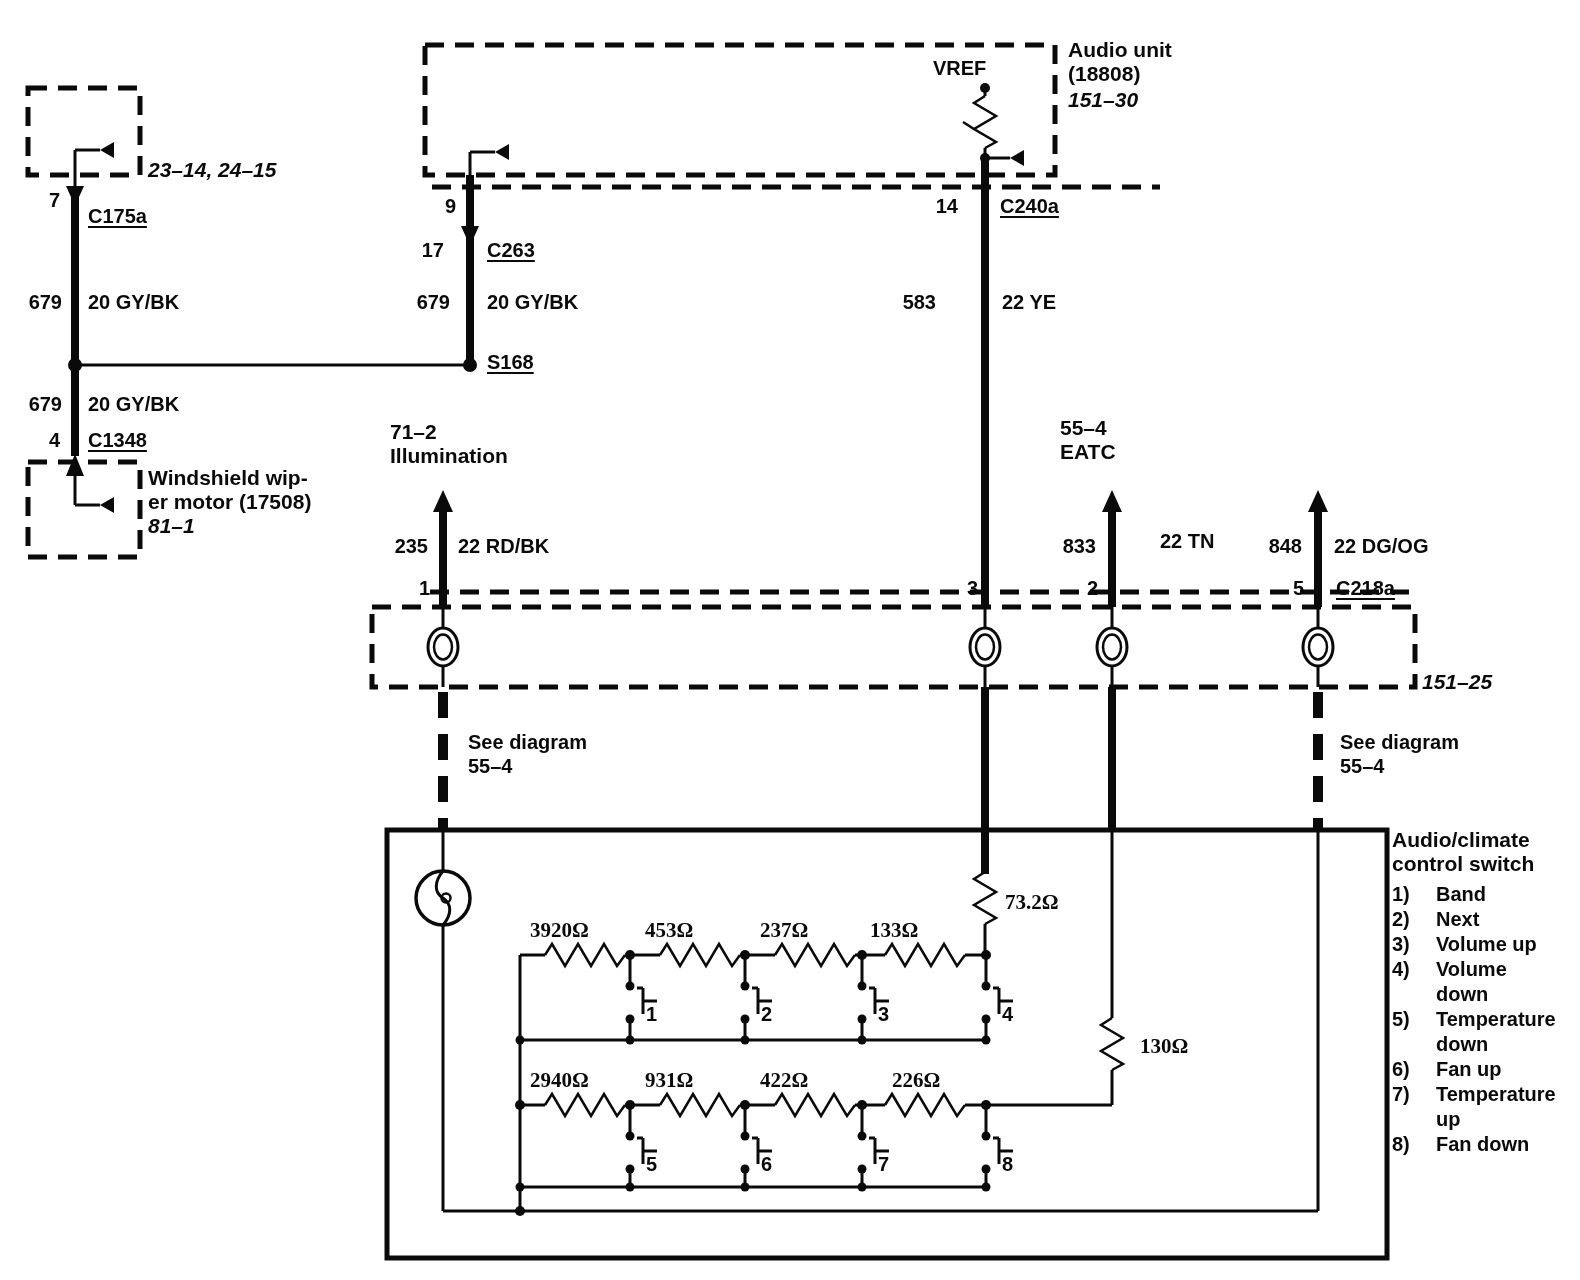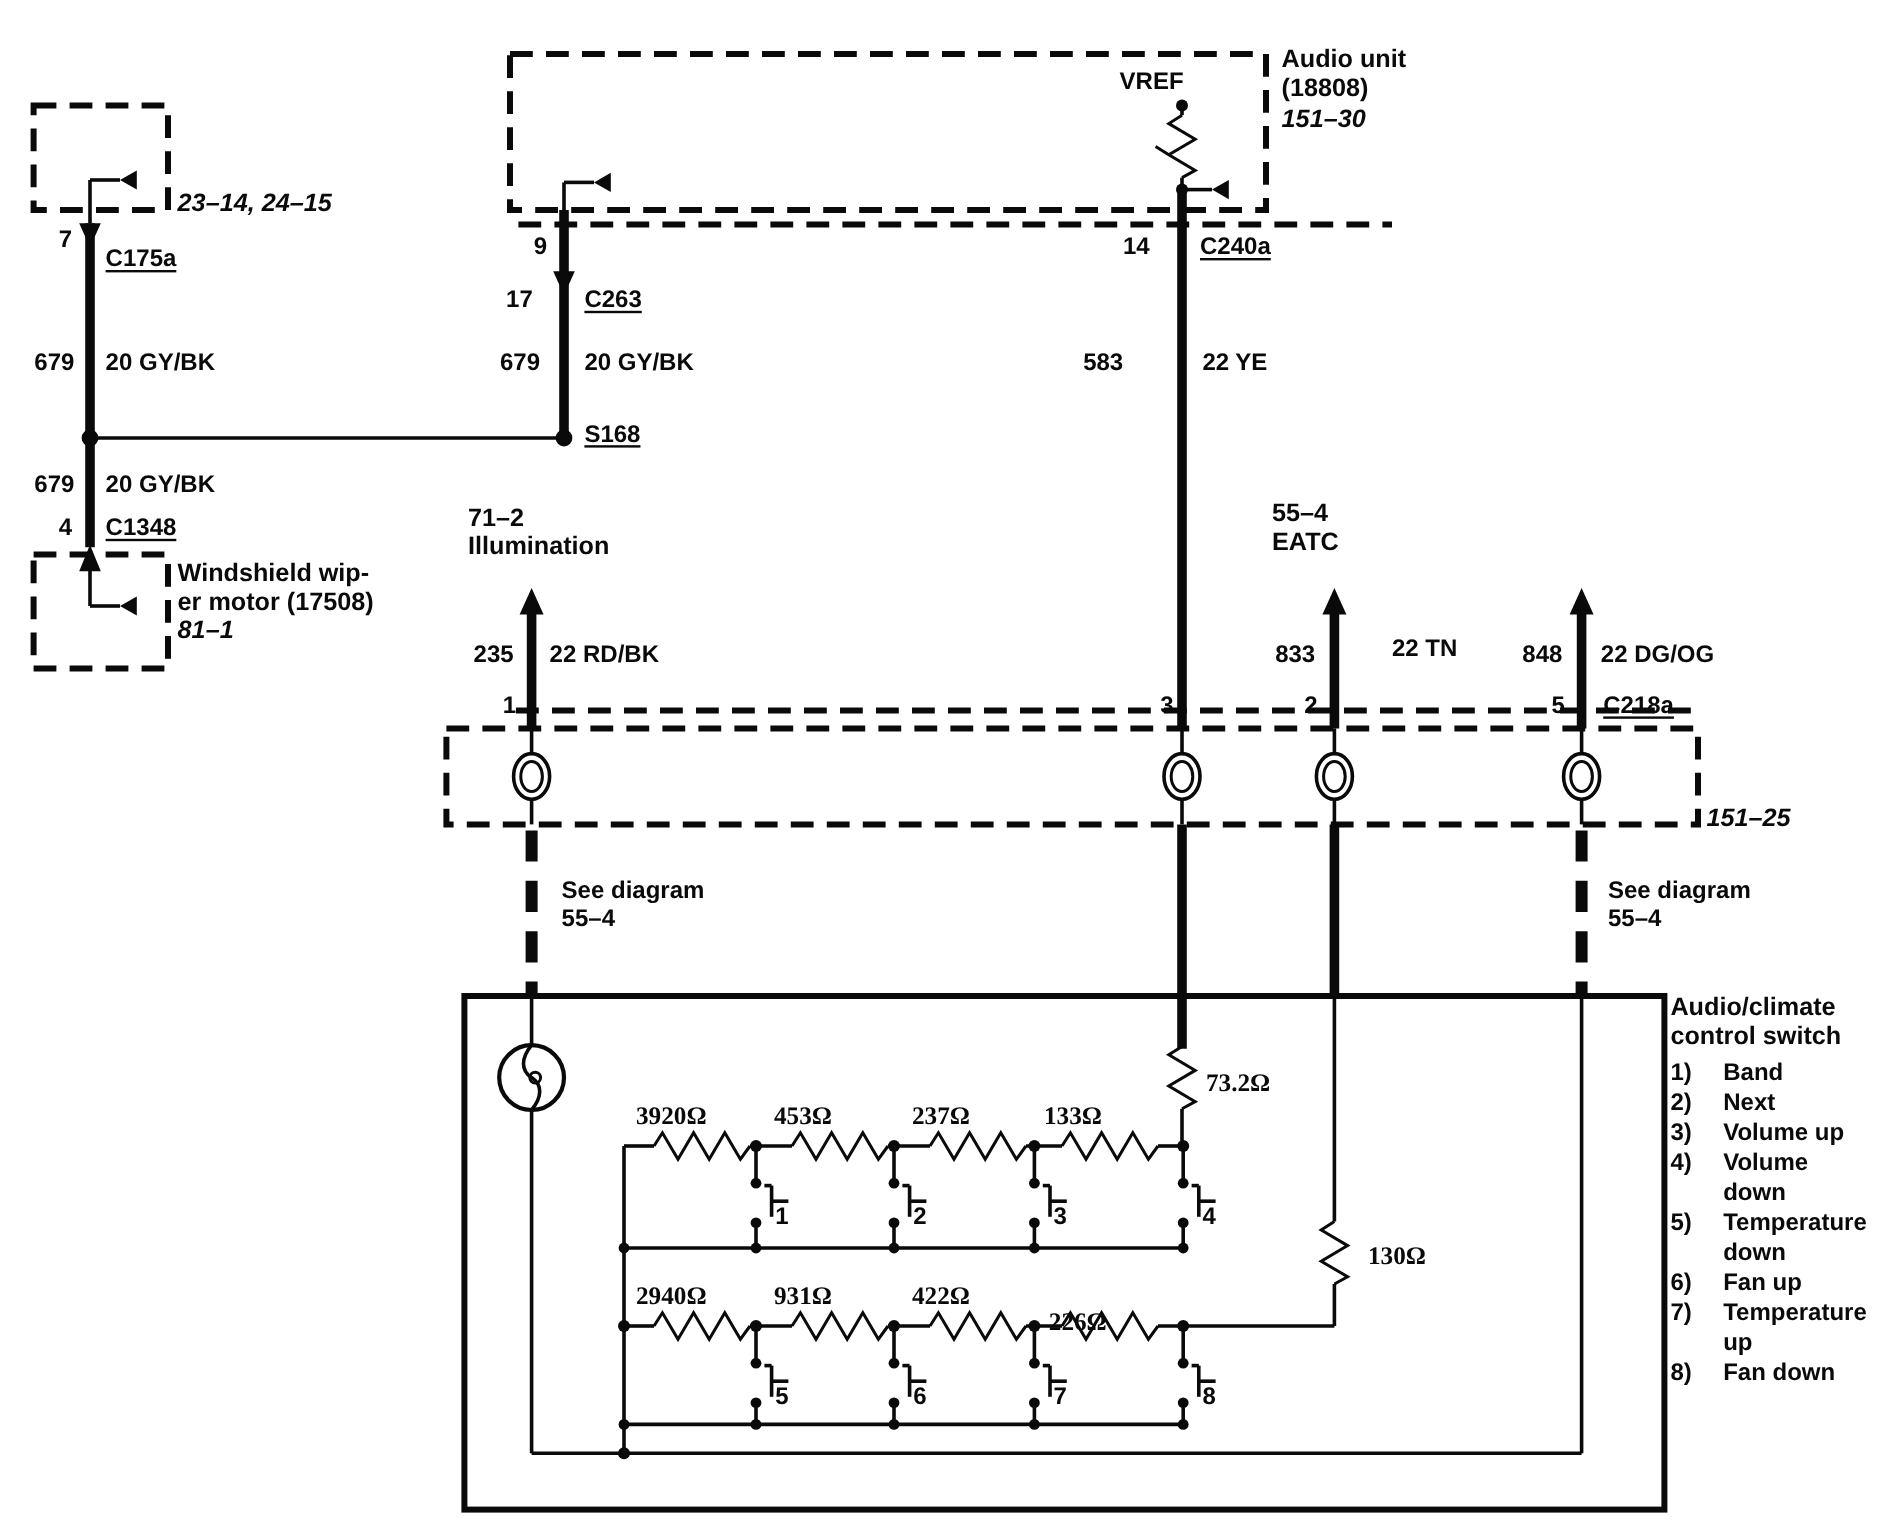--- a/index.html
+++ b/index.html
@@ -351,21 +351,21 @@
 <div class="lbl ser" style="left:1005px;top:890px;">73.2Ω</div>
 <div class="lbl ser" style="left:1140px;top:1034px;">130Ω</div>
 
 <div class="lbl ser ctr" style="left:530px;top:918px;width:110px;">3920Ω</div>
 <div class="lbl ser ctr" style="left:645px;top:918px;width:110px;">453Ω</div>
 <div class="lbl ser ctr" style="left:760px;top:918px;width:110px;">237Ω</div>
 <div class="lbl ser ctr" style="left:870px;top:918px;width:110px;">133Ω</div>
 <div class="lbl ser ctr" style="left:530px;top:1068px;width:110px;">2940Ω</div>
 <div class="lbl ser ctr" style="left:645px;top:1068px;width:110px;">931Ω</div>
 <div class="lbl ser ctr" style="left:760px;top:1068px;width:110px;">422Ω</div>
-<div class="lbl ser ctr" style="left:874px;top:1068px;width:110px;margin-top:21px;">226Ω</div>
+<div class="lbl ser ctr" style="left:892px;top:1068px;width:110px;">226Ω</div>
 
 <div class="lbl" style="left:646px;top:1002px;">1</div>
 <div class="lbl" style="left:761px;top:1002px;">2</div>
 <div class="lbl" style="left:878px;top:1002px;">3</div>
 <div class="lbl" style="left:1002px;top:1002px;">4</div>
 <div class="lbl" style="left:646px;top:1152px;">5</div>
 <div class="lbl" style="left:761px;top:1152px;">6</div>
 <div class="lbl" style="left:878px;top:1152px;">7</div>
 <div class="lbl" style="left:1002px;top:1152px;">8</div>
 

